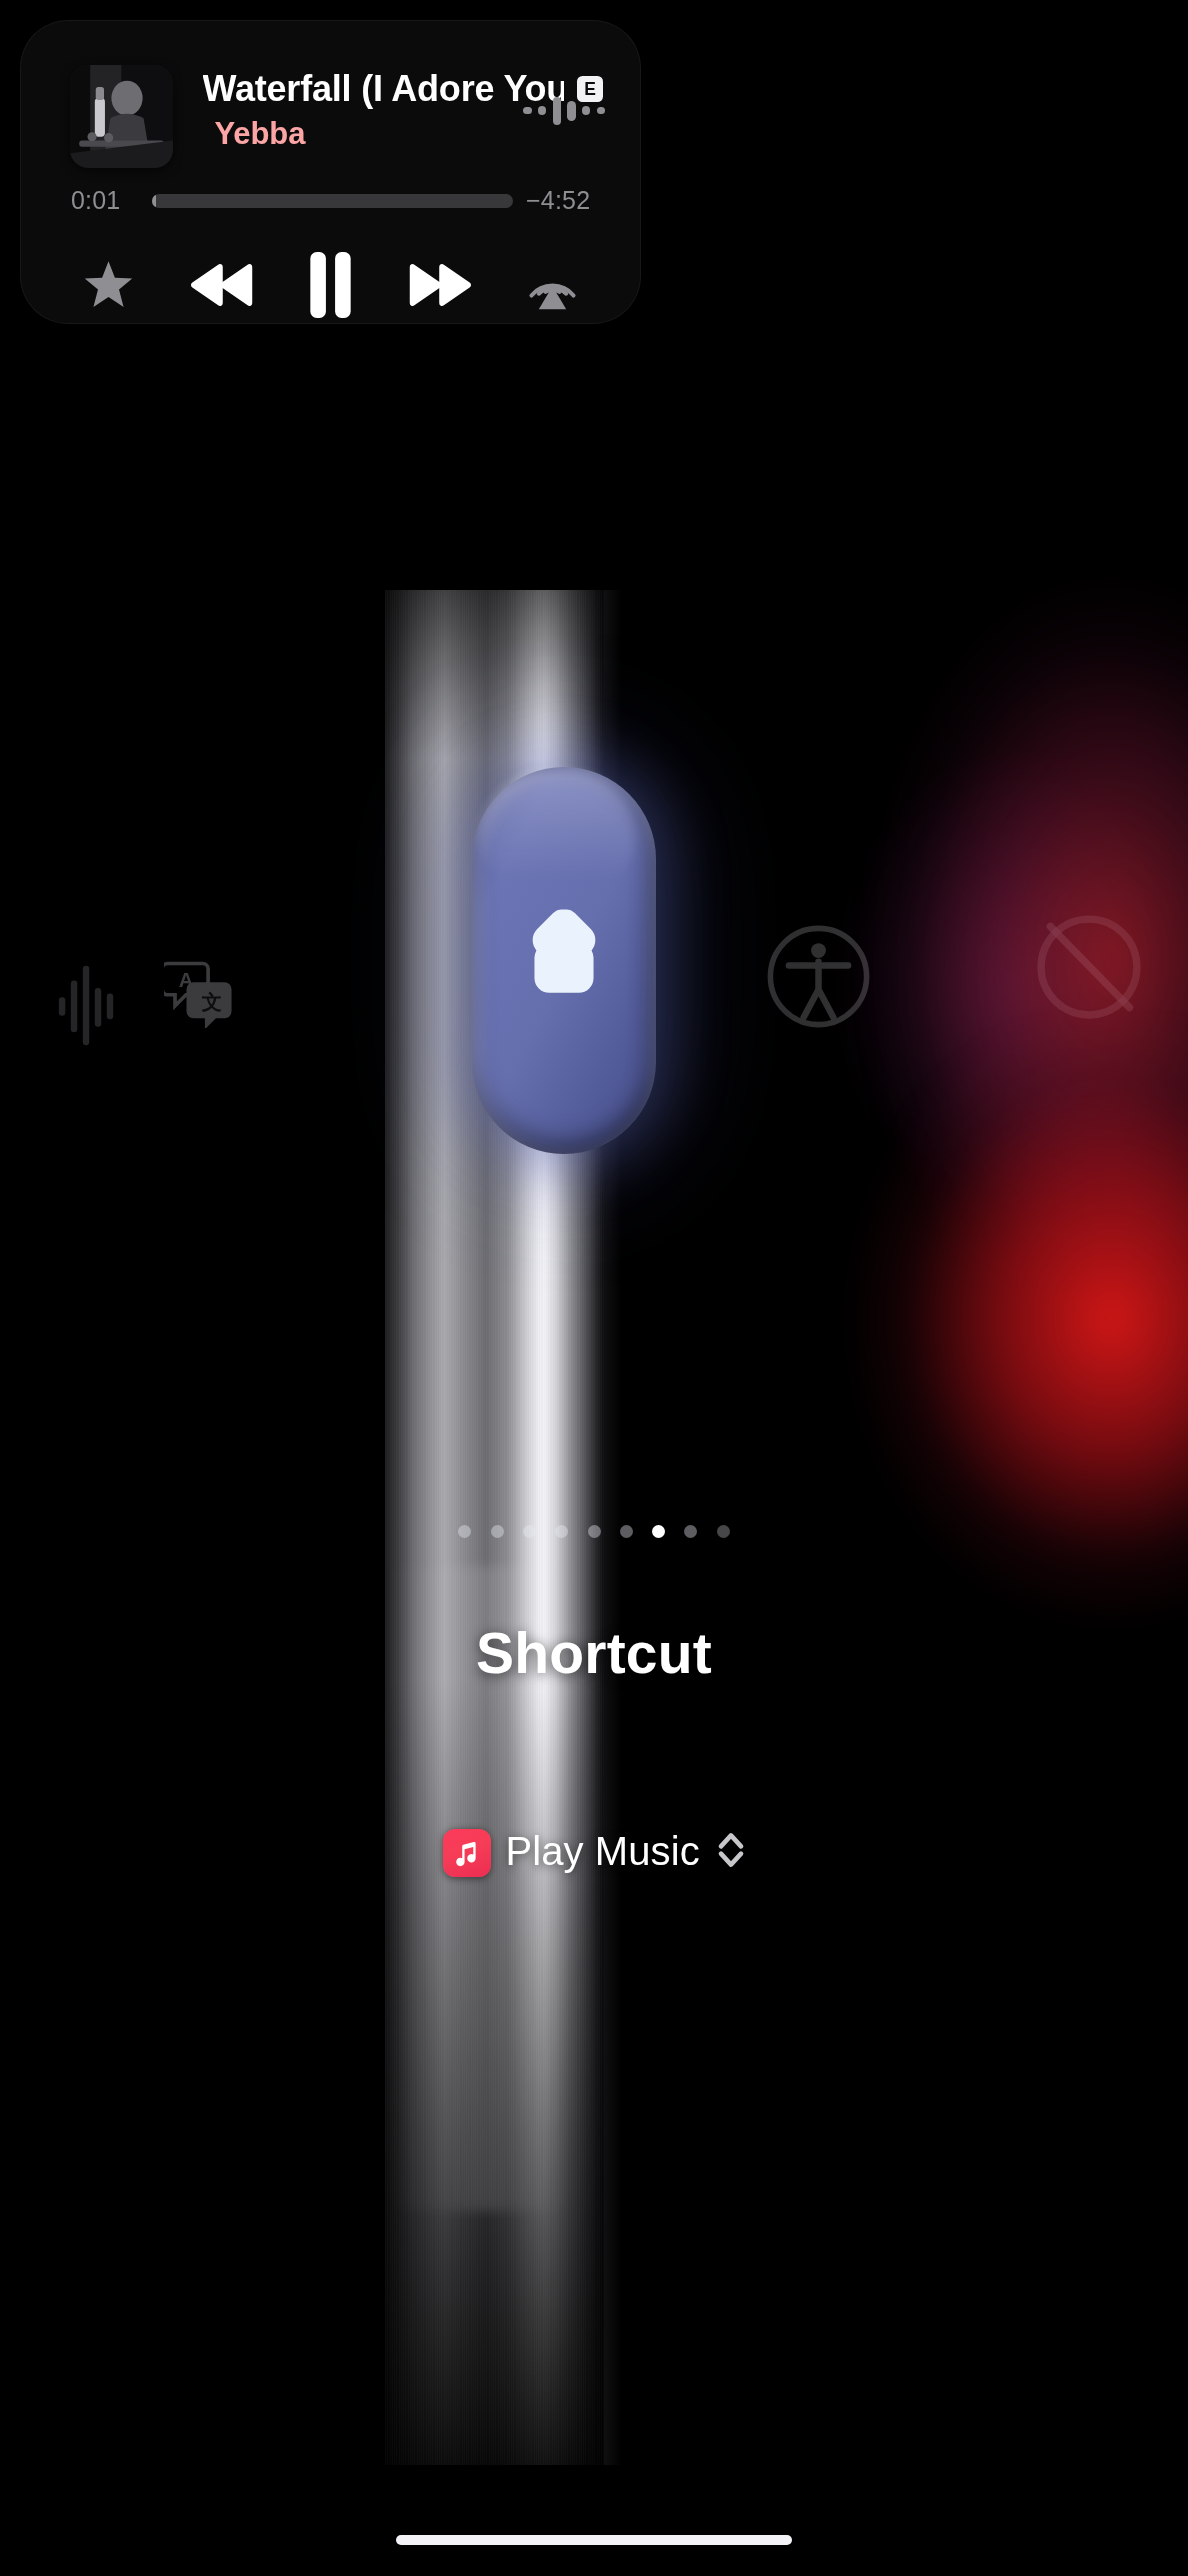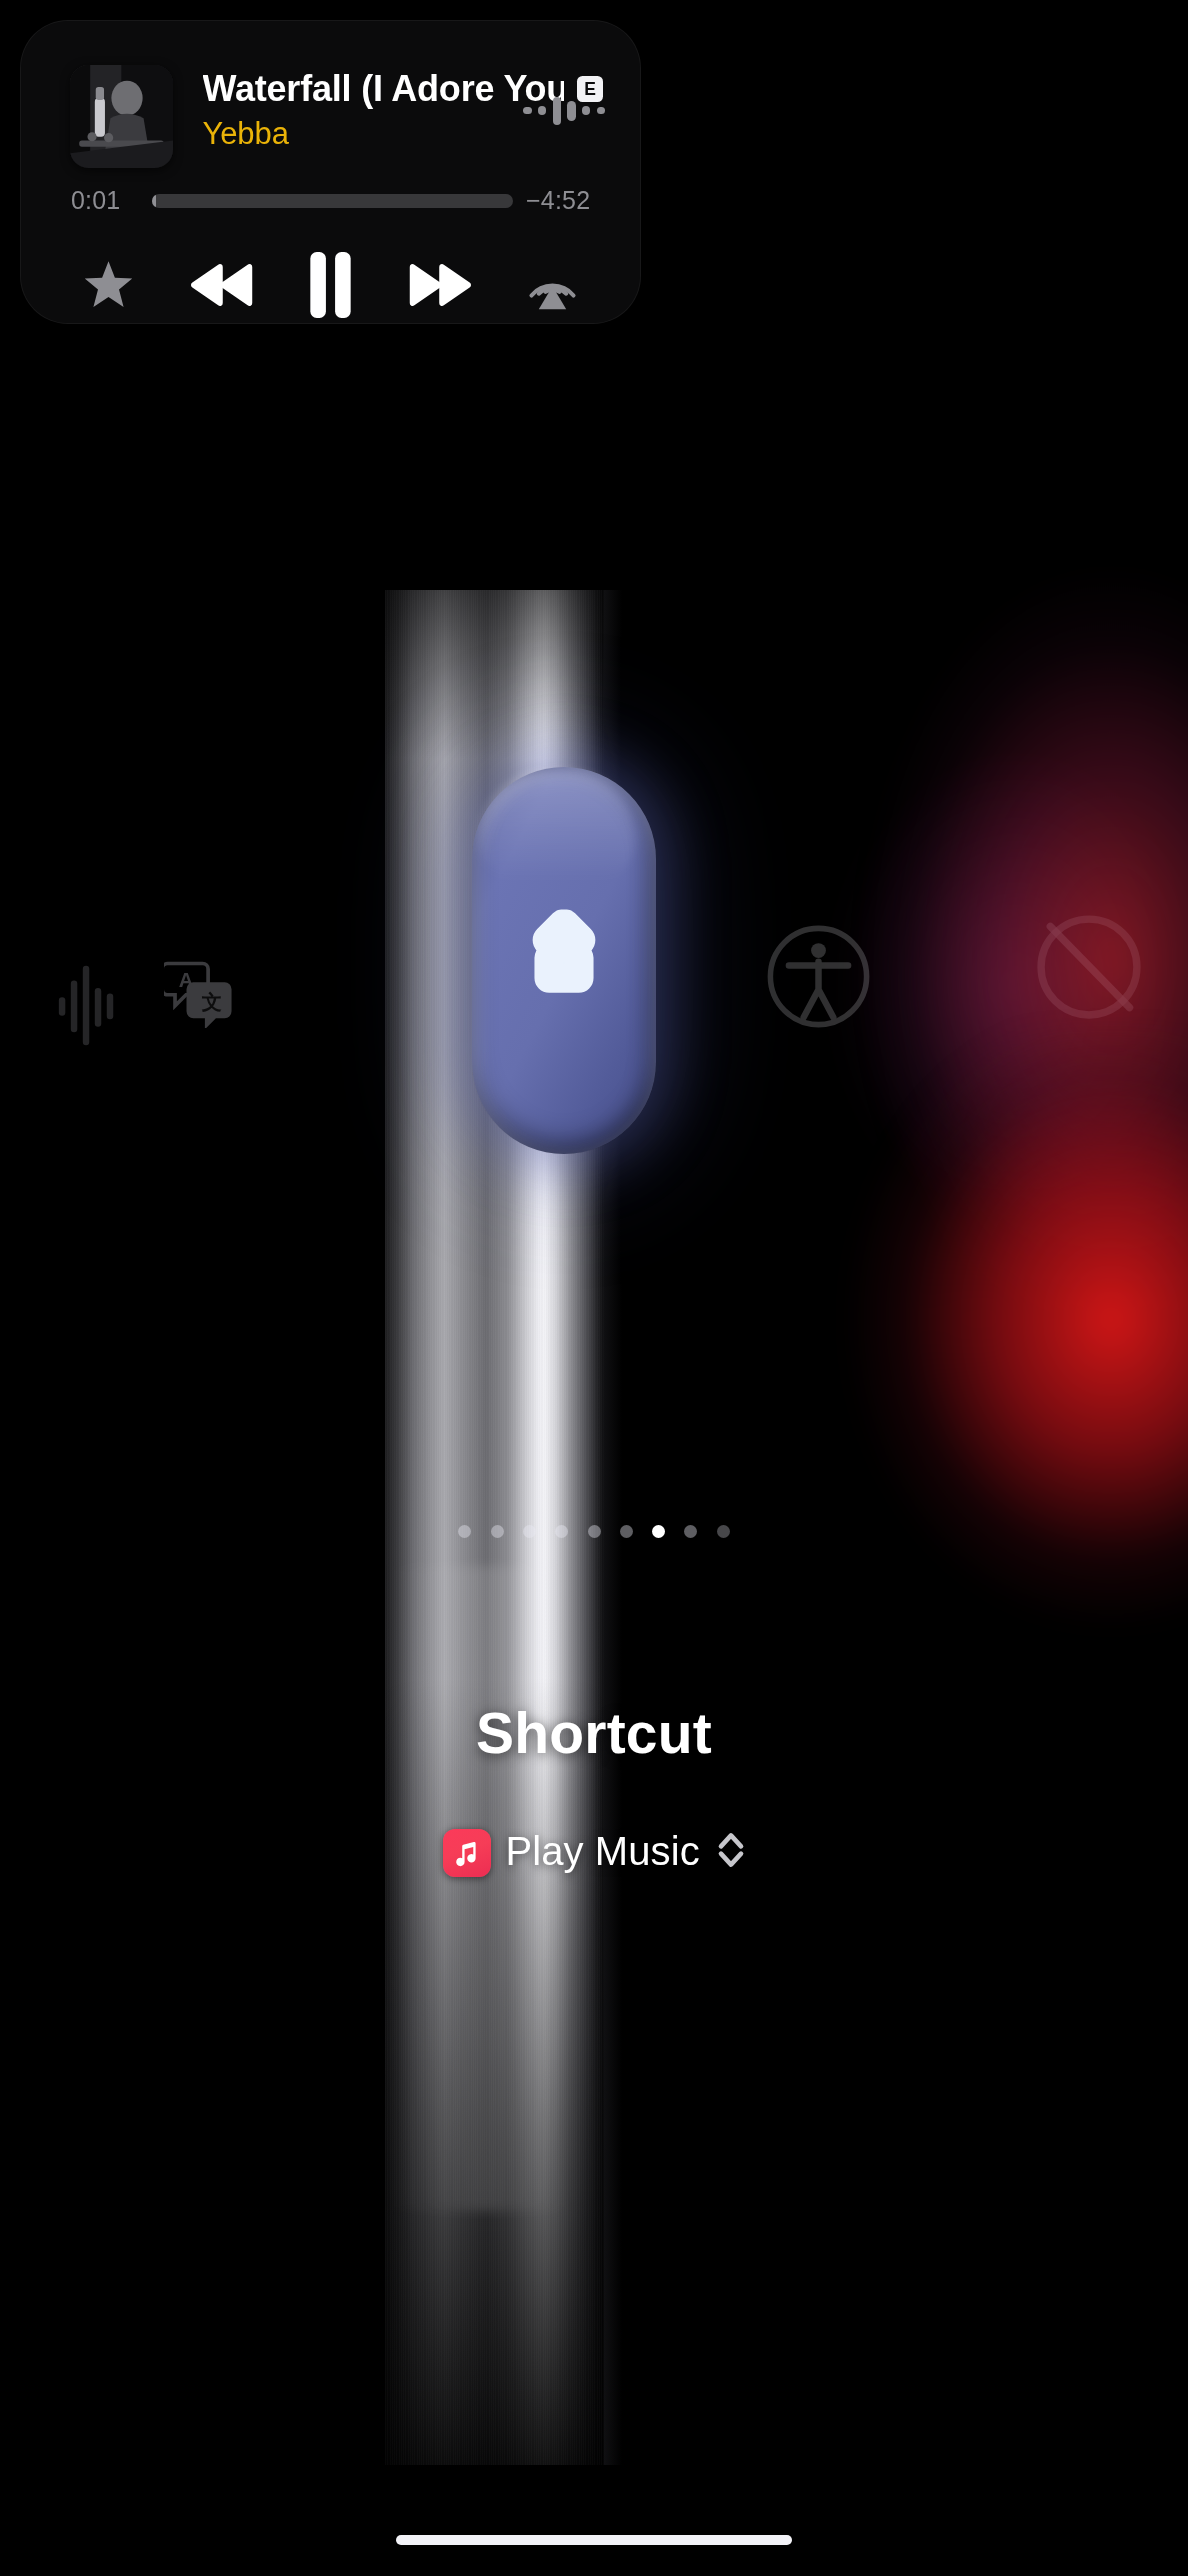--- a/index.html
+++ b/index.html
@@ -96,21 +96,21 @@
   .dots {
     position:absolute; left:0; right:0; top:1525px;
     display:flex; justify-content:center; align-items:center; gap:19.3px;
   }
   .dot { width:13px; height:13px; border-radius:50%; background:rgba(235,235,245,.40); }
   .dot.active { background:#fff; }
   .dot.dim { background:rgba(235,235,245,.30); }
 
   
   .opt-title {
-    position:absolute; left:0; right:0; top:1700px; text-align:center;
+    position:absolute; left:0; right:0; top:1620px; text-align:center;
     font-size:57px; font-weight:700; color:#fff; letter-spacing:0.2px;
     text-shadow:0 1.8px 13px rgba(0,0,0,.6);
   }
   .opt-desc {
     position:absolute; left:0; right:0; top:1729px; text-align:center;
     font-size:34px; font-weight:400; color:rgba(235,235,245,.78);
     text-shadow:0 1.8px 9.2px rgba(0,0,0,.55);
   }
 
   
@@ -148,21 +148,21 @@
   .np-title-row { display:flex; align-items:center; gap:13px; }
   .np-title {
     font-size:36px; font-weight:600; color:#fff; white-space:nowrap;
     overflow:hidden; text-overflow:clip; letter-spacing:-0.2px;
   }
   .np-explicit {
     flex:none; width:26px; height:26px; border-radius:5.5px; background:#f2f2f5;
     color:#0b0b0c; font-size:17.5px; font-weight:700; line-height:26px;
     text-align:center; font-family:"Liberation Sans", sans-serif;
   }
-  .np-artist { font-size:31px; font-weight:400; color:#eab308; margin-top:6.4px; letter-spacing:-0.1px; }
+  .np-artist { font-size:31px; font-weight:700; color:#fca5a5; margin-top:6.4px; letter-spacing:-0.1px;margin-left:12px; }
   .np-viz { position:absolute; right:35px; top:74px; display:flex; align-items:center; gap:6.4px; height:31px; }
   .np-viz i { display:block; width:8.3px; border-radius:4.6px; background:#8e8e93; }
 
   .np-scrub { position:absolute; left:50px; right:42px; top:165px; display:flex; align-items:center; }
   .np-time { font-size:25px; color:#8e8e93; font-weight:400; flex:none; letter-spacing:0.2px; }
   .np-time.left { width:68px; }
   .np-time.right { width:72px; text-align:left; }
   .np-bar {
     flex:1; height:14px; border-radius:7.4px; margin:0 13px;
     background:#38383a; position:relative; overflow:hidden;

